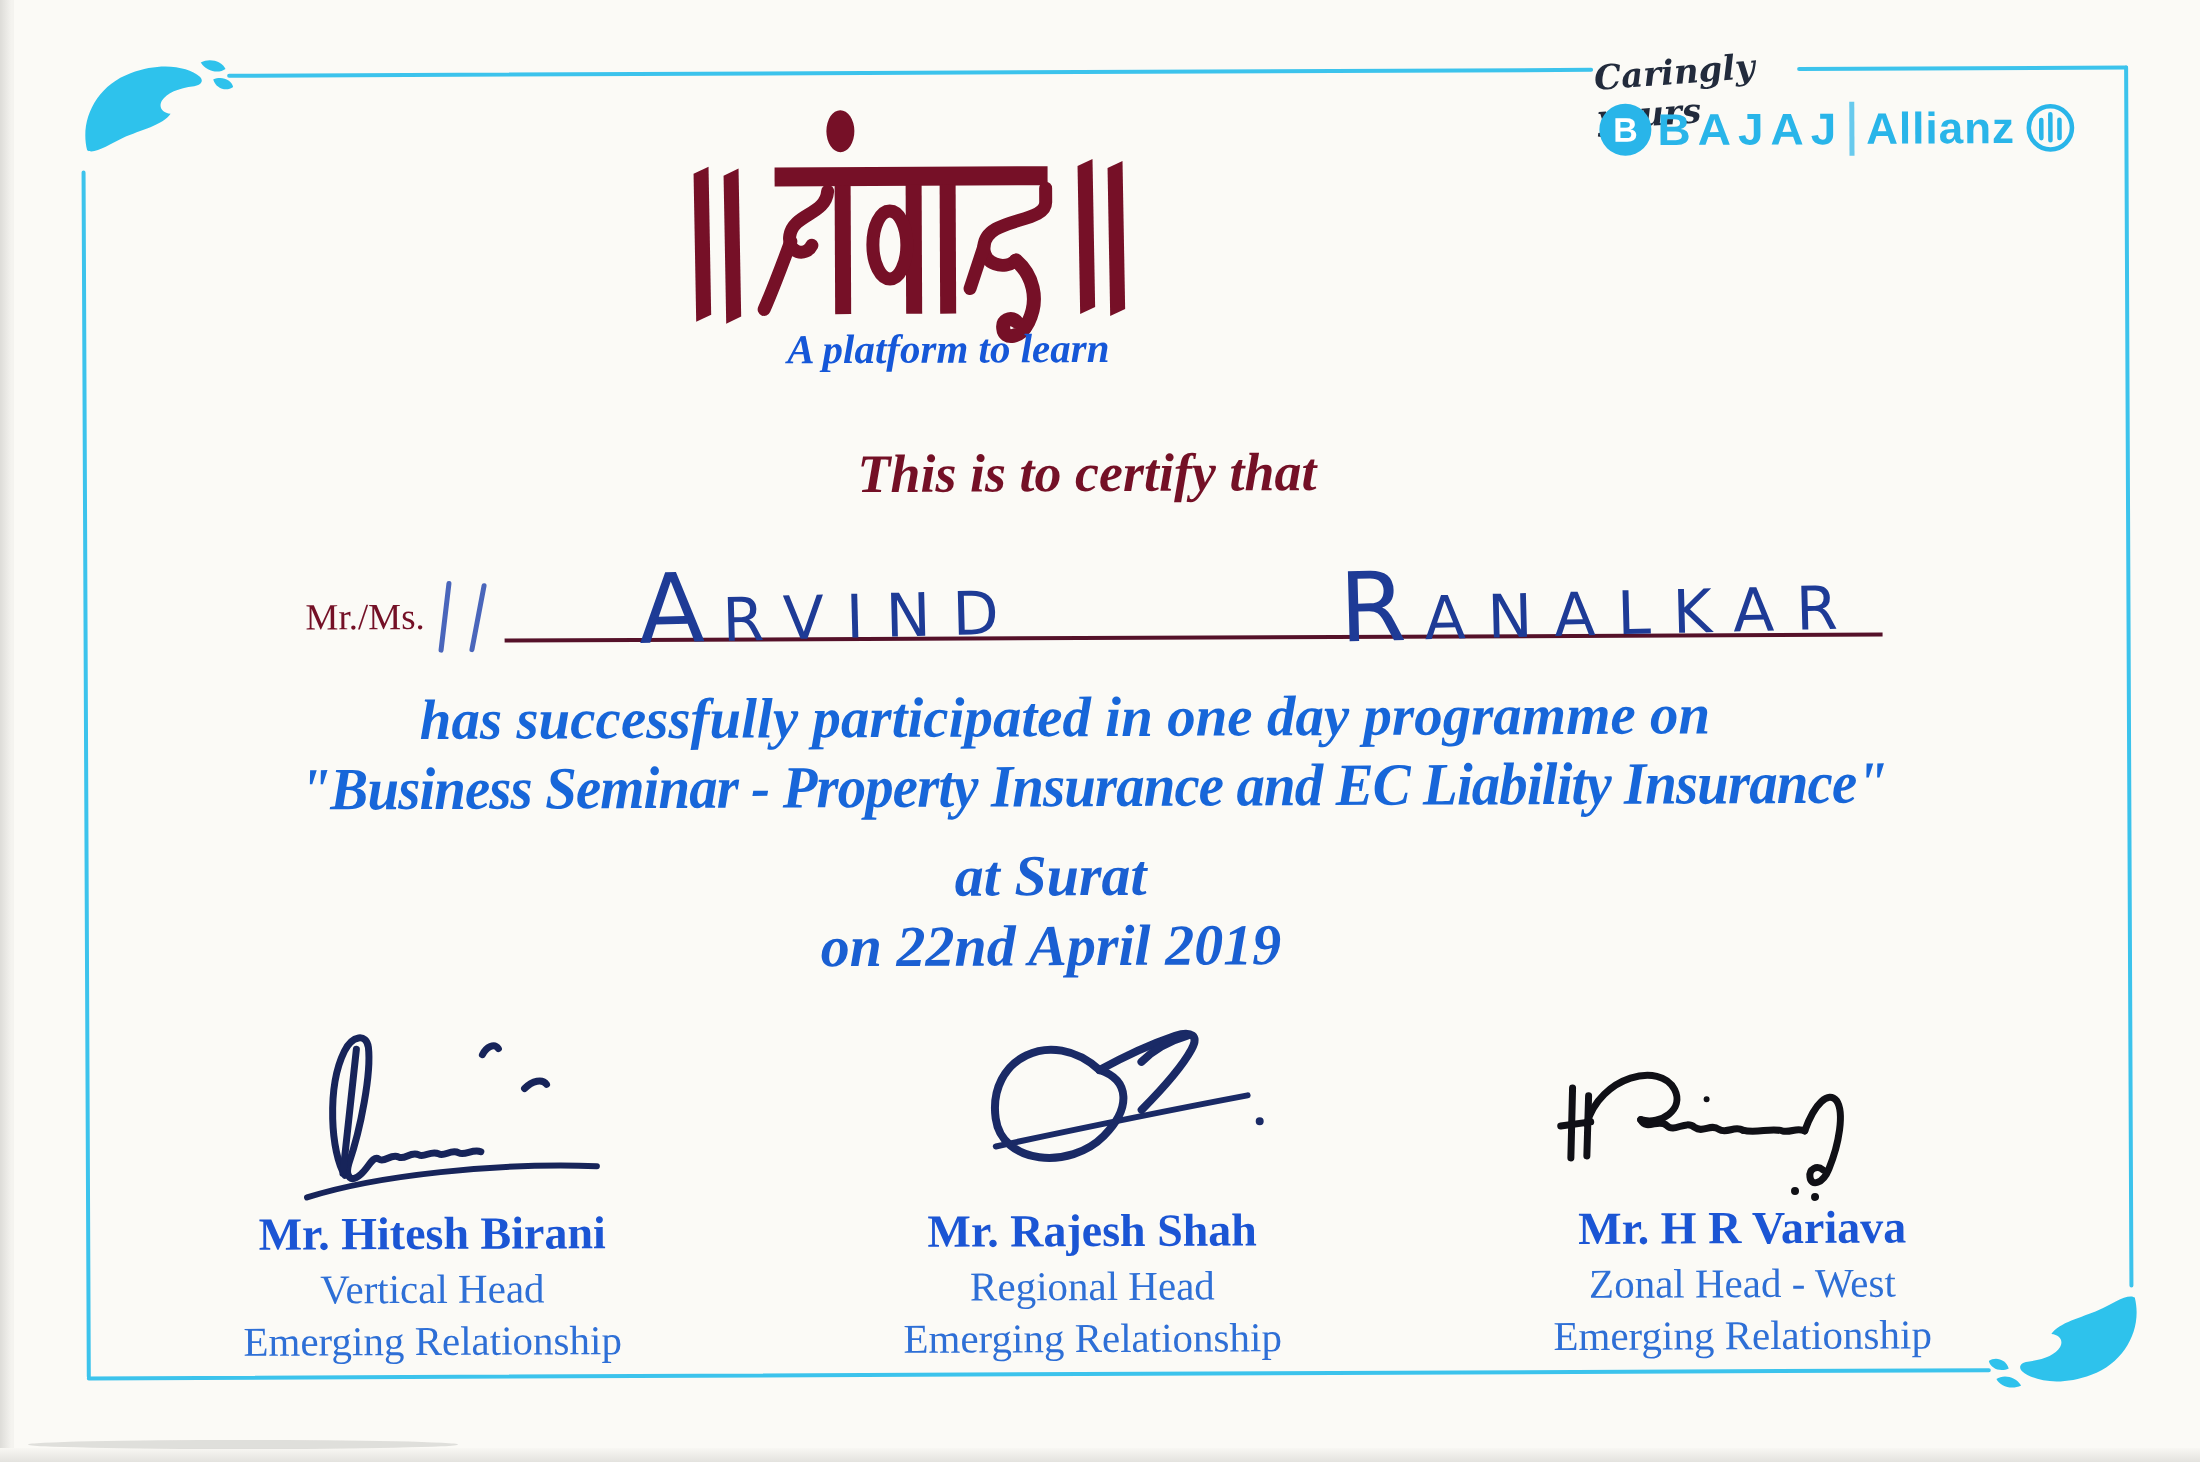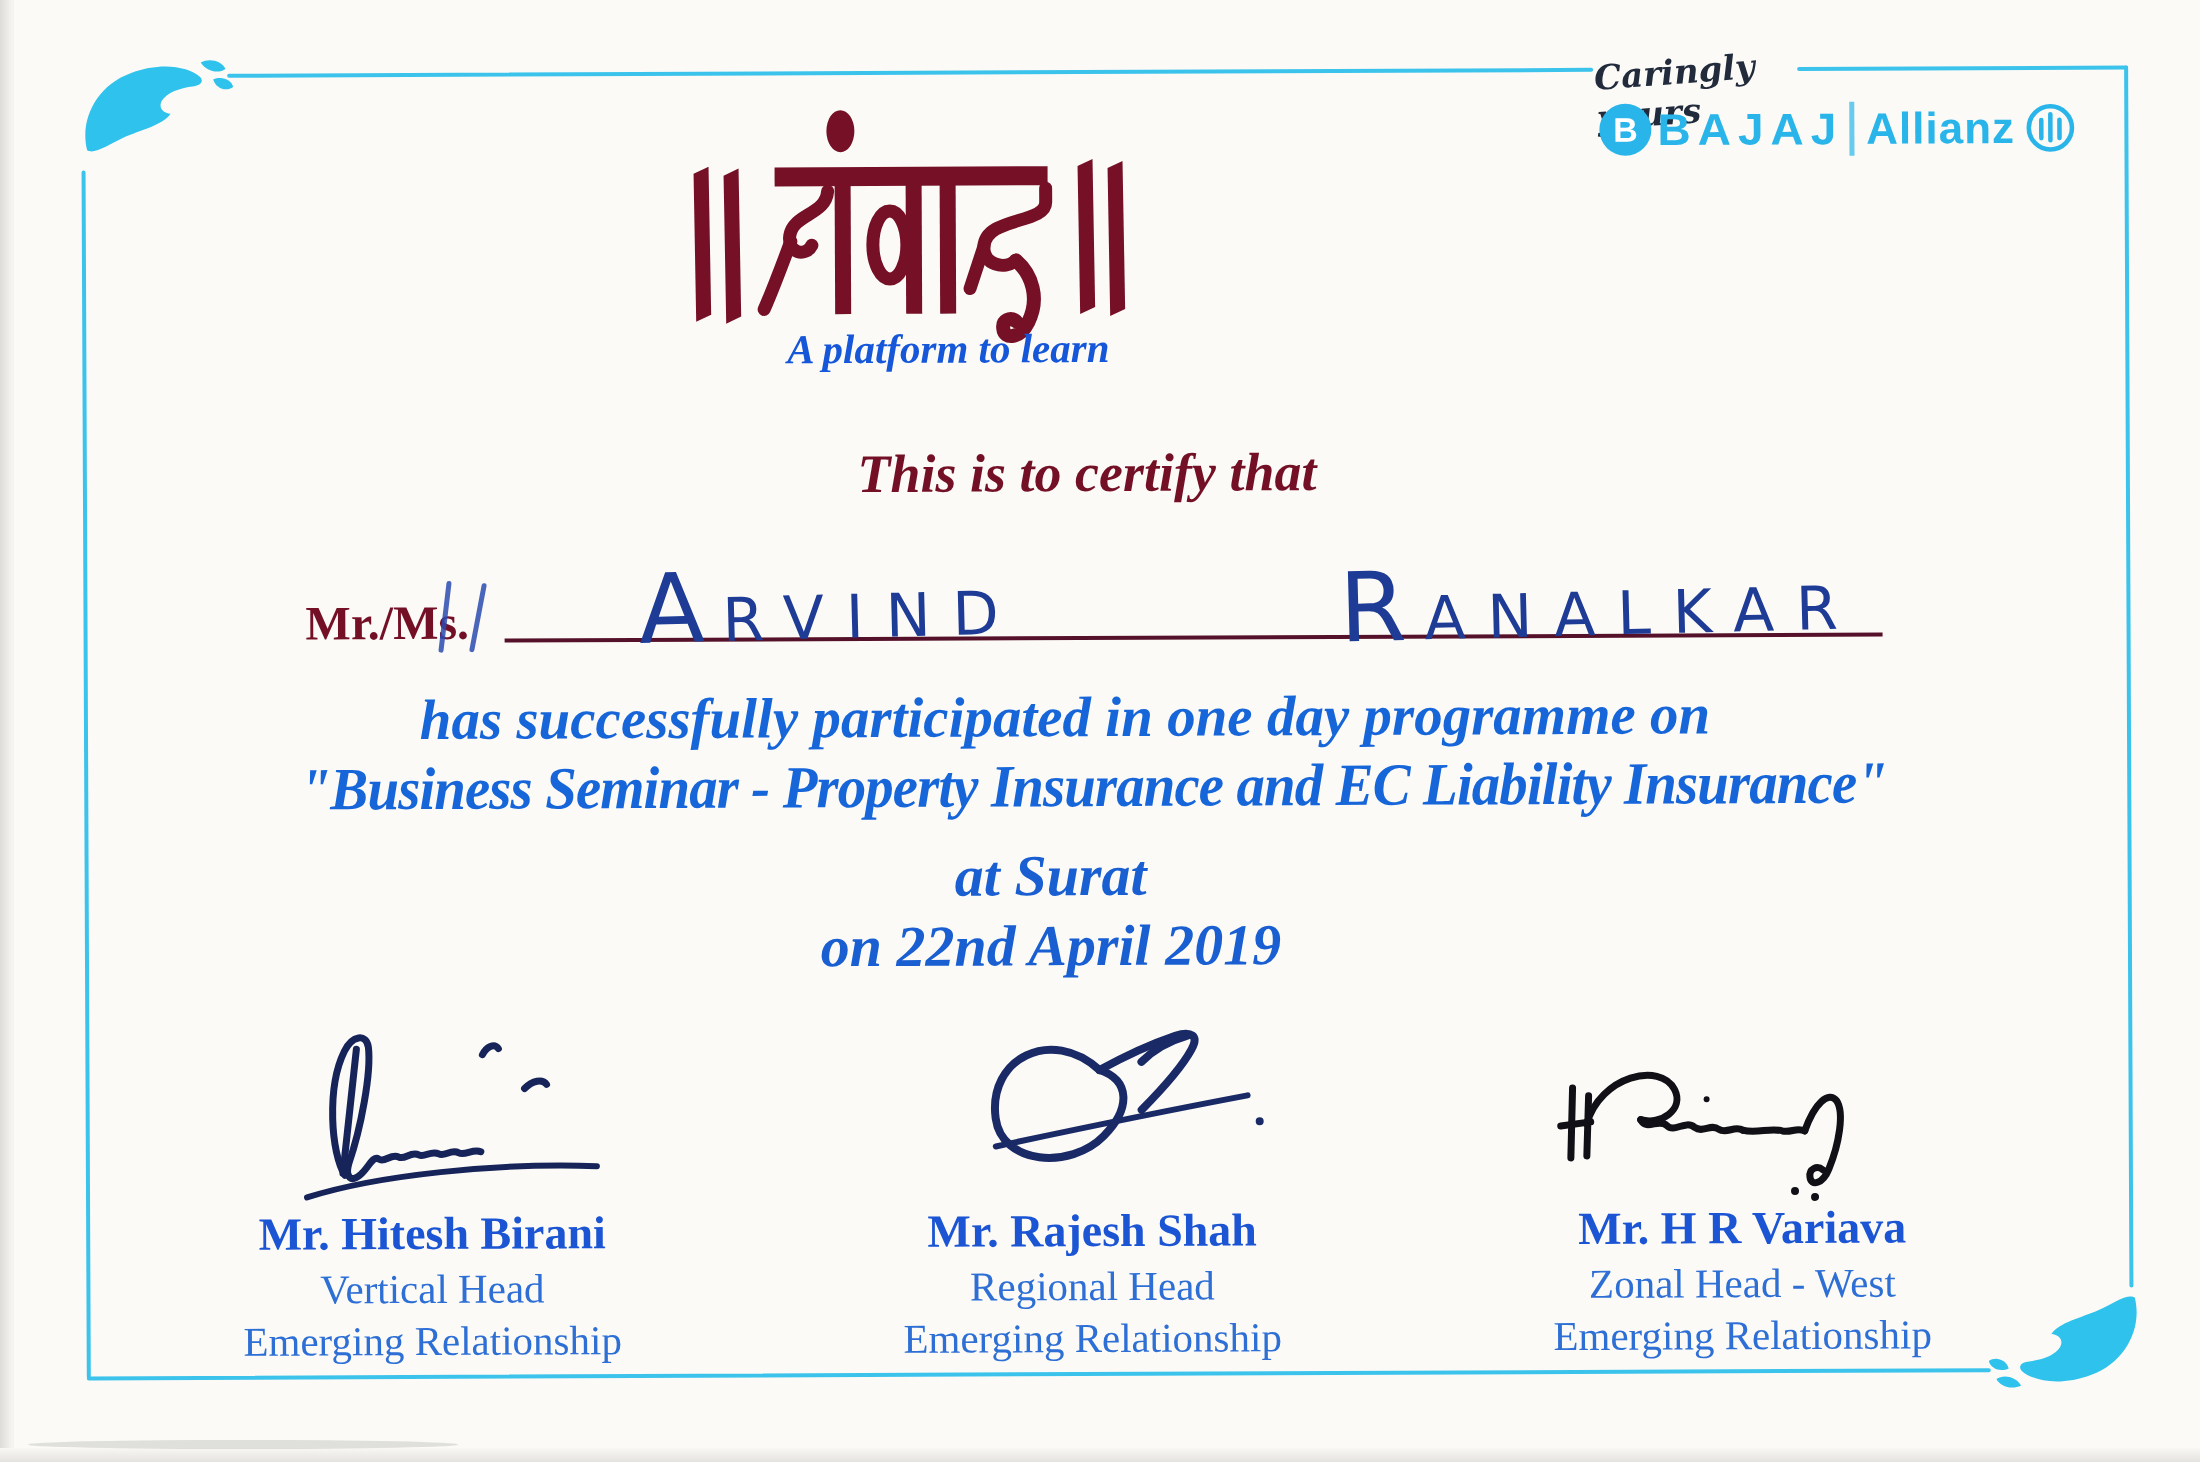--- a/index.html
+++ b/index.html
@@ -24,21 +24,21 @@
               letter-spacing:7px;margin-left:6px;transform:scaleY(.96);}
   .logo-divider{width:5px;height:54px;background:#29b5e9;opacity:.7;margin:0 12px 0 6px;}
   .allianz-word{font-family:"Liberation Sans",sans-serif;font-weight:bold;font-size:44px;color:#29b5e9;
                 letter-spacing:1px;text-align:center;}
   
   .subtitle{left:650px;top:324px;width:600px;text-align:center;font-size:41px;font-weight:bold;
             font-style:italic;color:#1557d8;}
   .certify{left:788px;top:442px;width:600px;text-align:center;font-size:54px;font-weight:bold;
            font-style:italic;color:#741026;}
   
-  .prefix{left:306px;top:592px;font-size:48px;font-weight:bold;color:#741026;text-align:right;}
+  .prefix{left:306px;top:592px;font-size:37px;font-weight:normal;color:#741026;text-align:right;}
   .name-underline{left:505px;top:636px;width:1378px;height:4px;background:#551129;}
   .ink-stroke{width:5px;background:#2a4bb0;border-radius:3px;opacity:.85;}
   .hand-word{font-family:"DejaVu Sans",sans-serif;color:#1e3b96;font-size:60px;letter-spacing:22px;
              display:inline-block;transform:rotate(-1.2deg);}
   .hand-word::first-letter{font-size:96px;letter-spacing:18px;}
   .nw1{left:560px;top:548px;width:540px;text-align:center;}
   .nw2{left:1270px;top:548px;width:660px;text-align:center;}
   
   .bodyline{font-weight:bold;font-style:italic;color:#1766d9;text-align:center;}
   .b1{left:315px;top:684px;width:1500px;font-size:57px;}

